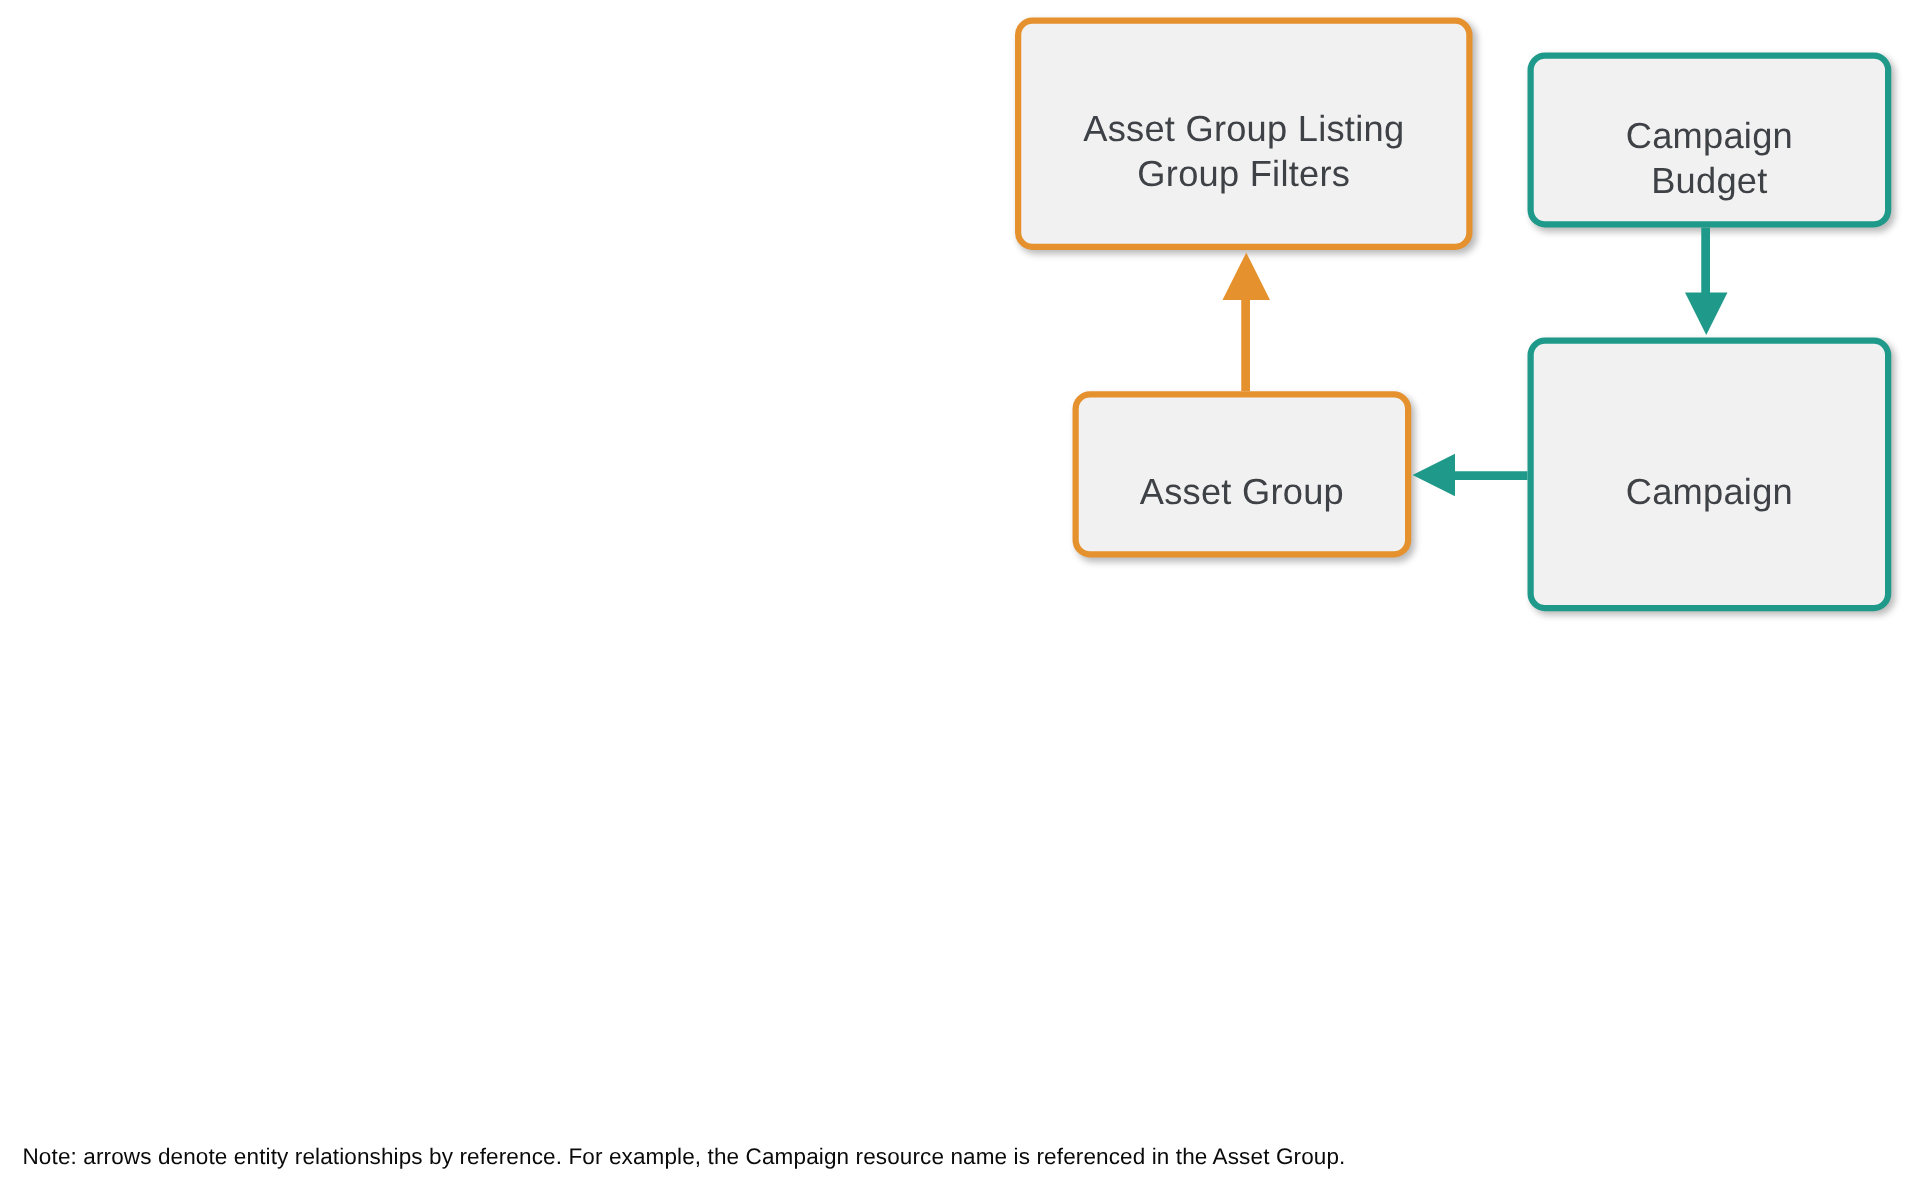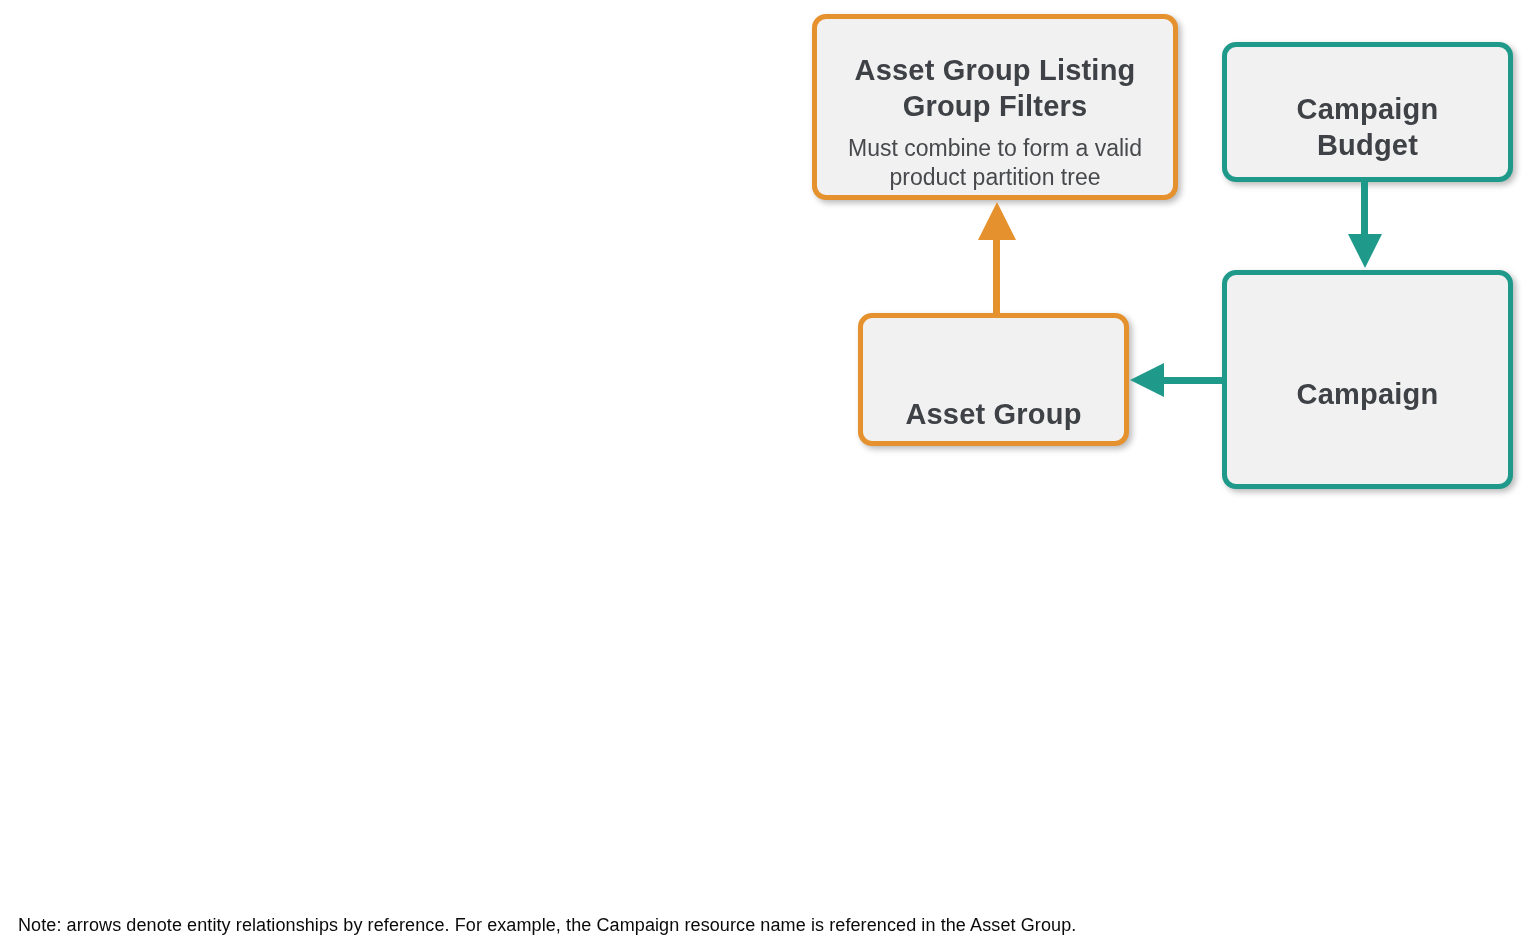--- a/index.html
+++ b/index.html
@@ -28,40 +28,40 @@
     align-items: center;
     justify-content: center;
     text-align: center;
     box-shadow: 3px 3px 6px rgba(0,0,0,0.28);
     padding: 8px 14px;
   }
   .box.orange { border-color: #e5912e; }
   .box.teal   { border-color: #1f9a8a; justify-content: center; }
 
   .box-title {
-    font-weight: bold;
+    font-weight: normal;
     font-size: 29px;
     line-height: 1.24;
     color: #3e4145;
     white-space: pre-line;
     letter-spacing: 0.2px;
     margin-top: 31px;
   }
   .box-subtitle {
     font-size: 23px;
     line-height: 1.26;
     color: #47494c;
     white-space: pre-line;
     margin-top: 9px;
   }
 
   #box-aglgf    { left: 812px;  top: 14px;  width: 366px; height: 186px; }
   #box-budget   { left: 1222px; top: 42px;  width: 291px; height: 140px; }
   #box-campaign { left: 1222px; top: 270px; width: 291px; height: 219px; }
-  #box-assetgrp { left: 858px;  top: 313px; width: 271px; height: 133px; justify-content: flex-end; }
+  #box-assetgrp { left: 858px;  top: 313px; width: 271px; height: 133px; }
 
   
   .shaft { position: absolute; }
   .head  { position: absolute; width: 0; height: 0; }
 
   
   #arrow-up-shaft {
     left: 993px; top: 232px; width: 7px; height: 81px;
     background: #e5912e;
   }
@@ -109,22 +109,20 @@
   }
 </style>
 </head>
 <body>
 
 <div class="canvas">
 
   <div class="box orange" id="box-aglgf">
     <div class="box-title">Asset Group Listing
 Group Filters</div>
-    <div class="box-subtitle">Must combine to form a valid
-product partition tree</div>
   </div>
 
   <div class="box teal" id="box-budget">
     <div class="box-title">Campaign
 Budget</div>
   </div>
 
   <div class="box teal" id="box-campaign">
     <div class="box-title">Campaign</div>
   </div>

